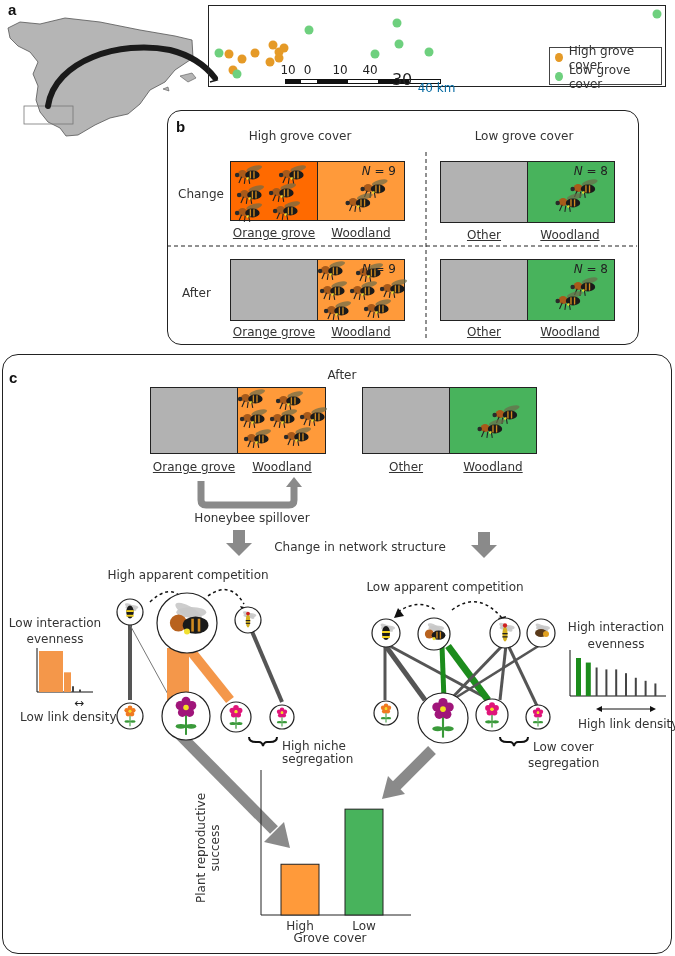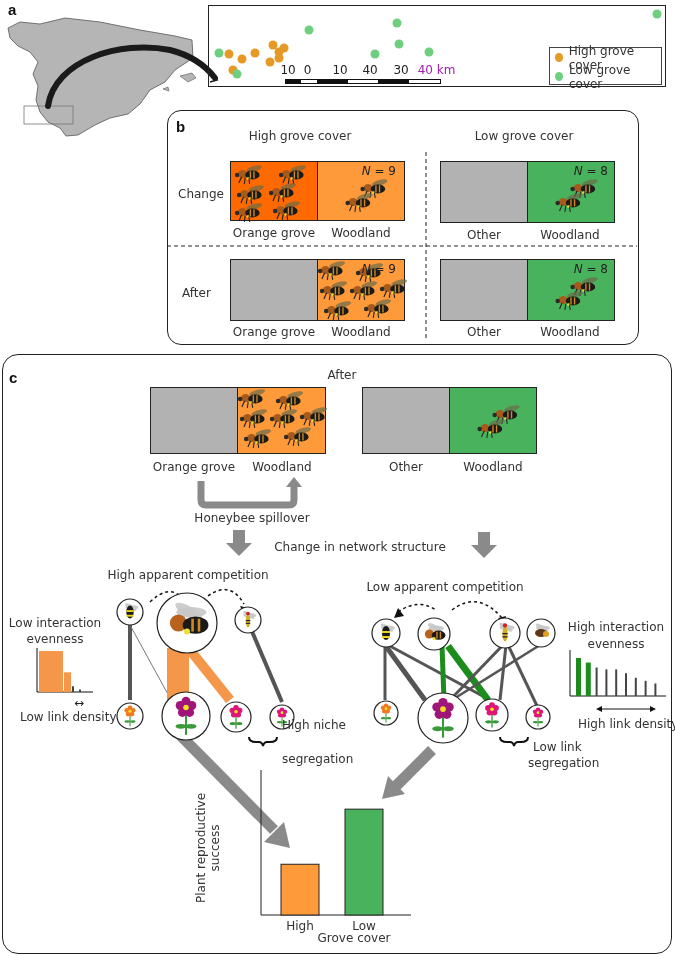--- a/index.html
+++ b/index.html
@@ -2,21 +2,21 @@
 <html><head>
 <meta charset="utf-8">
 <style>
   html,body{margin:0;padding:0;background:#fff;}
   body{width:675px;height:956px;position:relative;overflow:hidden;font-family:"DejaVu Sans","Liberation Sans",sans-serif;color:#222;}
   .abs{position:absolute;}
   .panel-letter{position:absolute;font-weight:bold;font-size:15px;color:#111;font-family:"Liberation Sans",sans-serif;}
   .txt{position:absolute;font-size:12px;white-space:nowrap;color:#333;}
   .center{transform:translateX(-50%);}
   .cell{position:absolute;border:1px solid #222;box-sizing:border-box;}
-  .lbl{position:absolute;font-size:12px;color:#333;white-space:nowrap;transform:translateX(-50%);}
+  .lbl{position:absolute;font-size:12px;color:#333;white-space:nowrap;transform:translateX(-50%);text-decoration:underline;}
   .nlabel{position:absolute;font-size:12px;color:#222;white-space:nowrap;}
   .nlabel i{font-style:italic;}
   svg{position:absolute;overflow:visible;}
   .legend-item{display:flex;align-items:center;gap:6px;font-size:12px;color:#333;height:19px;}
   .dot{width:9px;height:9px;border-radius:50%;display:inline-block;}
 </style>
 </head>
 <body>
 
 <div class="panel-letter" style="left:8px;top:1px;">a</div>
@@ -56,22 +56,22 @@
     <div style="flex:2;background:#111"></div>
       <div style="flex:2;background:#fff"></div>
     <div style="flex:2;background:#111"></div>
       <div style="flex:2;background:#fff"></div>
   </div>
   <div id="scale-ticks">
       <div class="abs" style="left: 76px; top: 57px; font-size: 12px; color: rgb(34, 34, 34); transform: translateX(-30%); white-space: nowrap;">10</div>
       <div class="abs" style="left: 97px; top: 57px; font-size: 12px; color: rgb(34, 34, 34); transform: translateX(-30%); white-space: nowrap;">0</div>
       <div class="abs" style="left: 128px; top: 57px; font-size: 12px; color: rgb(34, 34, 34); transform: translateX(-30%); white-space: nowrap;">10</div>
       <div class="abs" style="left: 158px; top: 57px; font-size: 12px; color: rgb(34, 34, 34); transform: translateX(-30%); white-space: nowrap;">40</div>
-      <div class="abs" style="left: 189px; top: 57px; font-size: 12px; color: rgb(34, 34, 34); transform: translateX(-30%); white-space: nowrap;">30</div>
-      <div class="abs" style="left: 220px; top: 57px; font-size: 12px; color: #a21caf; transform: translateX(-30%); white-space: nowrap;">40 km</div>
+      <div class="abs" style="left: 189px; top: 64px; font-size: 16px; color: rgb(34, 34, 34); transform: translateX(-30%); white-space: nowrap;">30</div>
+      <div class="abs" style="left: 220px; top: 75px; font-size: 12px; color: #0369a1; transform: translateX(-30%); white-space: nowrap;">40 km</div>
     </div>
   <div class="abs" style="left:340px;top:41px;width:113px;height:38px;border:1px solid #444;padding:0 5px;box-sizing:border-box;background:#fff;">
     <div class="legend-item">
       <span class="dot" style="background:#e59a27"></span>
       <span>High grove cover</span>
     </div>
     <div class="legend-item">
       <span class="dot" style="background:#6ed07e"></span>
       <span>Low grove cover</span>
     </div>
@@ -725,30 +725,30 @@
       <circle cx="538" cy="709.6285714285714" r="2.2285714285714286" fill="#e0157a"></circle>
       <circle cx="540.9346886788536" cy="711.7607475602144" r="2.2285714285714286" fill="#e0157a"></circle>
       <circle cx="539.8137373499311" cy="715.2106810112141" r="2.2285714285714286" fill="#e0157a"></circle>
       <circle cx="536.1862626500689" cy="715.2106810112141" r="2.2285714285714286" fill="#e0157a"></circle>
       <circle cx="535.0653113211464" cy="711.7607475602144" r="2.2285714285714286" fill="#e0157a"></circle>
       <circle cx="538" cy="712.7142857142857" r="1.3714285714285714" fill="#f2e020"></circle>
     </g>
     <path d="M500,737 Q500,742 507,742 L510,742 Q513,742 514,746 Q515,742 518,742 L521,742 Q528,742 528,737" fill="none" stroke="#111" stroke-width="2"></path>
   </svg>
 
-<div class="txt" style="left:282px;top:718px;text-align:right;">High niche</div>
+<div class="txt" style="left:282px;top:739px;text-align:right;">High niche</div>
 <div class="txt" style="left:282px;top:752px;">segregation</div>
-<div class="txt" style="left:533px;top:740px;">Low link</div>
+<div class="txt" style="left:533px;top:740px;">Low cover</div>
 <div class="txt" style="left:528px;top:756px;">segregation</div>
 
 <svg id="bar-chart" width="200" height="150" style="left:230px;top:765px;">
     <line x1="31" y1="5" x2="31" y2="150" stroke="#222" stroke-width="1"></line>
     <line x1="31" y1="150" x2="181" y2="150" stroke="#222" stroke-width="1"></line>
     <rect x="51" y="99.25" width="38" height="50.75" fill="#ff9a3a" stroke="#222" stroke-width="1"></rect>
     <text x="70" y="165" text-anchor="middle" font-size="12" fill="#333" font-family="DejaVu Sans, sans-serif">High</text>
     <rect x="115" y="44.150000000000006" width="38" height="105.85" fill="#48b35c" stroke="#222" stroke-width="1"></rect>
     <text x="134" y="165" text-anchor="middle" font-size="12" fill="#333" font-family="DejaVu Sans, sans-serif">Low</text>
   </svg>
 <div class="abs" style="left:208px;top:848px;transform:translate(-50%,-50%) rotate(-90deg);text-align:center;font-size:12px;color:#333;line-height:14px;white-space:nowrap;">
   <div>Plant reproductive</div>
   <div>success</div>
 </div>
-<div class="txt center" style="left:330px;top:931px;margin-left:24px;">Grove cover</div>
+<div class="txt center" style="left:330px;top:931px;">Grove cover</div>
 
 </body></html>

